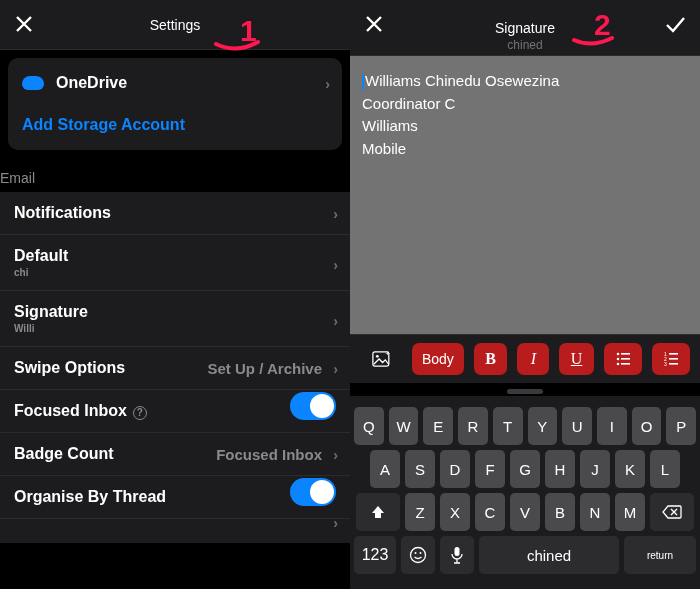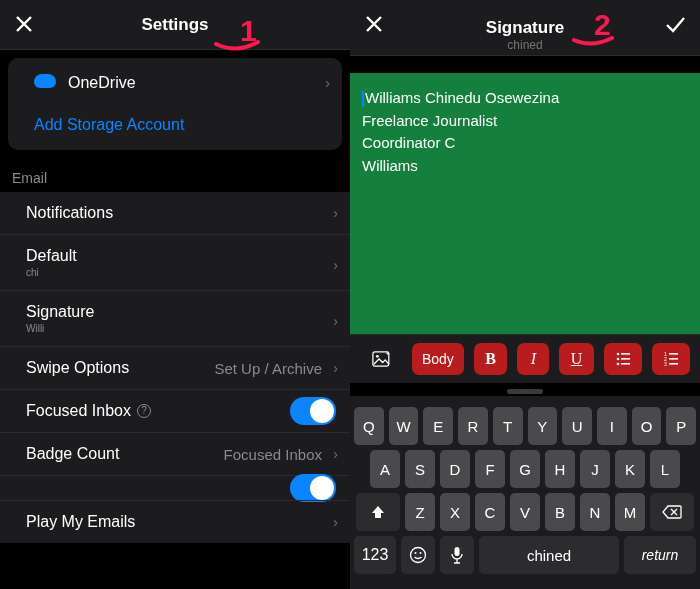--- a/index.html
+++ b/index.html
@@ -2,65 +2,65 @@
 <html><head>
 <meta charset="utf-8">
 <style>
   * { box-sizing: border-box; margin: 0; padding: 0; font-family: -apple-system, Helvetica, Arial, sans-serif; }
   body { width: 700px; height: 589px; background: #000; color: #fff; overflow: hidden; display: flex; position: relative; }
   .pane { height: 589px; display: flex; flex-direction: column; }
   .pane.left { width: 350px; background: #000; }
   .pane.right { width: 350px; background: #000; }
 
   .header { display: flex; align-items: center; justify-content: center; height: 50px; position: relative; background: #1c1c1e; border-bottom: 1px solid #2b2b2d; }
-  .header .title { font-size: 17px; font-weight: 700; }
+  .header .title { font-size: 14px; font-weight: 400; }
   .header .close { position: absolute; left: 14px; top: 14px; }
   .header .check { position: absolute; right: 14px; top: 14px; }
   .header .sub { position: absolute; top: 38px; left: 0; right: 0; text-align: center; font-size: 12px; color: #737373; }
 
   .x-icon { stroke: #fff; stroke-width: 2.4; }
   .check-icon { stroke: #fff; stroke-width: 2.4; fill: none; }
 
   .card { background: #1c1c1e; border-radius: 10px; margin: 8px; padding: 4px 0; }
-  .row { display: flex; align-items: center; padding: 12px 26px; position: relative; font-size: 16px; }
+  .row { display: flex; align-items: flex-end; padding: 12px 14px; position: relative; font-size: 16px; font-weight: bold; }
   .row .chev { position: absolute; right: 12px; color: #6e6e73; font-size: 14px; }
   .row .detail { position: absolute; right: 28px; color: #8a8a8d; font-size: 15px; }
   .row .sub { font-size: 10px; color: #8a8a8d; margin-top: 2px; }
   .row.col { display: block; }
   .link { color: #0a84ff; }
-  .section-label { color: #8a8a8d; font-size: 14px; padding: 12px 12px 6px; }
+  .section-label { color: #8a8a8d; font-size: 14px; padding: 12px 0 6px; }
 
   .onedrive-icon { width: 22px; height: 14px; background: #0a84ff; border-radius: 8px 8px 6px 6px; margin-right: 12px; position: relative; top: -2px; }
   .info-icon { display:inline-block; width:14px; height:14px; border:1.2px solid #8a8a8d; border-radius:50%; font-size:10px; line-height:12px; text-align:center; color:#8a8a8d; margin-left:6px; vertical-align:middle; }
 
   .toggle { position: absolute; right: 14px; width: 46px; height: 28px; background: #0a84ff; border-radius: 14px; }
   .toggle::after { content:""; position:absolute; right:2px; top:2px; width:24px; height:24px; background:#fff; border-radius:50%; }
 
   .list { background: #1c1c1e; }
   .list .row { border-top: 0.5px solid #2b2b2d; }
   .list .row:first-child { border-top: none; }
 
   
-  .editor { flex: 1; padding: 14px 12px; font-size: 15px; line-height: 1.5; background: #15803d; margin-top: 17px; }
+  .editor { flex: 1; padding: 14px 12px; font-size: 15px; line-height: 1.5; background: #737373; }
   .editor .line { white-space: nowrap; }
   .cursor { display:inline-block; width:2px; height:16px; background:#0a84ff; vertical-align:middle; margin-right:1px; }
 
   .toolbar { display:flex; align-items:center; gap:10px; padding:8px 10px; background:#1c1c1e; border-top:1px solid #2b2b2d; }
   .tb-btn { background:#b91c1c; color:#fff; border-radius:7px; padding:7px 12px; font-size:14px; display:flex; align-items:center; justify-content:center; min-width:32px; height:32px; }
   .tb-btn.plain { background:transparent; }
   .tb-ico { font-family: Georgia, serif; font-size:16px; }
   .grabber { width:36px; height:5px; background:#3a3a3c; border-radius:3px; margin:6px auto 2px; }
 
   .keyboard { background:#1c1c1e; padding:6px 4px 10px; }
   .krow { display:flex; justify-content:center; gap:5px; margin:5px 0; }
   .key { background:#4a4a4c; color:#fff; border-radius:5px; height:38px; display:flex; align-items:center; justify-content:center; font-size:15px; flex:1; max-width:30px; }
   .key.dark { background:#2c2c2e; }
   .key.wide { max-width:44px; }
   .key.space { max-width:140px; flex:4; }
-  .key.ret { max-width:72px; flex:2; font-size:14px;font-style:italic; }
+  .key.ret { max-width:72px; flex:2; font-size:10px; }
   .key.num { max-width:44px; font-size:16px; }
 
   .annot { position:absolute; color:#ff174f; font-size:30px; font-weight:700; font-family: 'Comic Sans MS', cursive; pointer-events:none; }
   .annot svg { position:absolute; }
 </style>
 </head>
 <body>
 
 <div class="pane left">
   <div class="header">
@@ -109,24 +109,24 @@
       <span>Focused Inbox</span>
       <span class="info-icon">?</span>
       <span class="toggle"></span>
     </div>
     <div class="row">
       <span>Badge Count</span>
       <span class="detail">Focused Inbox</span>
       <span class="chev">›</span>
     </div>
     <div class="row">
+      <span>Organise By Thread</span>
       <span class="toggle"></span>
     </div>
     <div class="row">
-      <span>Play My Emails</span>
       <span class="chev">›</span>
     </div>
   </div>
 </div>
 
 <div class="pane right">
   <div class="header" style="height:56px">
     <span class="close">
       <svg width="20" height="20" class="x-icon">
           <path d="M3 3 L17 17 M17 3 L3 17"></path>
@@ -136,23 +136,23 @@
     <span class="check">
       <svg width="22" height="20" class="check-icon">
           <path d="M3 11 L9 17 L20 4"></path>
         </svg>
     </span>
     <span class="sub">chined</span>
   </div>
 
   <div class="editor">
     <div class="line"><span class="cursor"></span><span>Williams Chinedu Osewezina</span></div>
-    <div class="line">Freelance Journalist</div>
     <div class="line">Coordinator C</div>
     <div class="line">Williams</div>
+    <div class="line">Mobile</div>
   </div>
 
   <div class="toolbar">
     <div class="tb-btn plain">
       <svg width="20" height="18" viewBox="0 0 20 18">
           <rect x="1" y="1" width="18" height="16" rx="2" fill="none" stroke="#fff" stroke-width="1.4"></rect>
           <circle cx="6" cy="6" r="1.6" fill="#fff"></circle>
           <path d="M2 15 L8 9 L12 13 L15 10 L19 15" fill="none" stroke="#fff" stroke-width="1.4"></path>
           <text x="15" y="6" font-size="9" fill="#fff">+</text>
         </svg>

